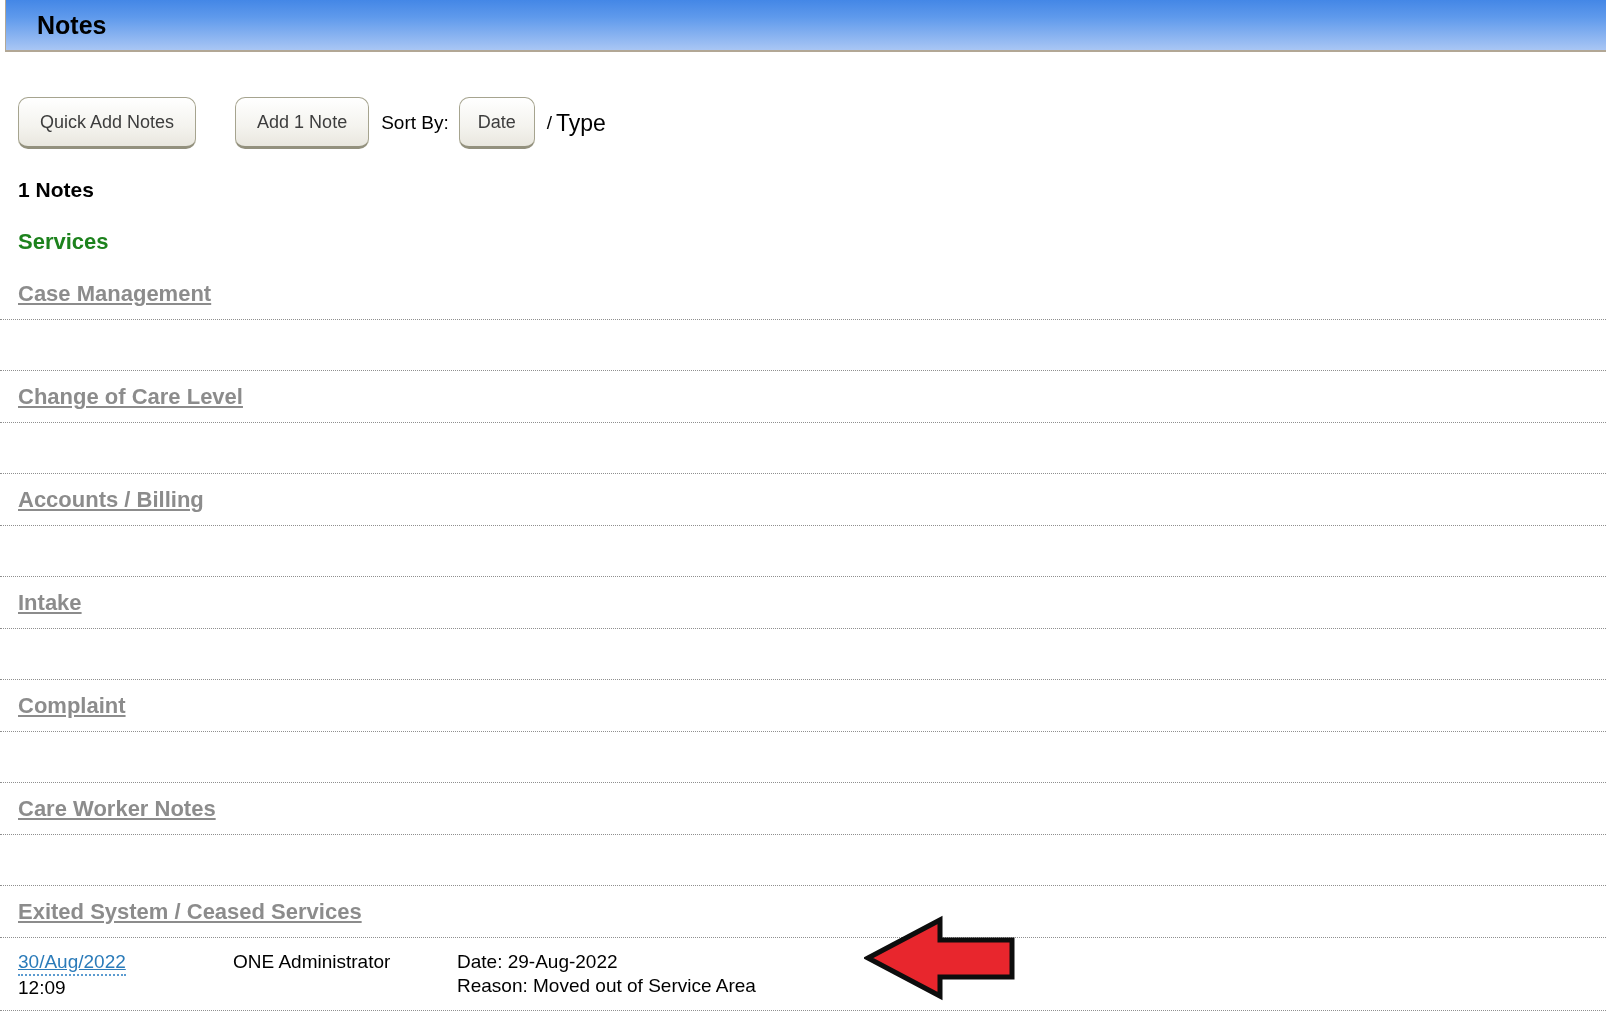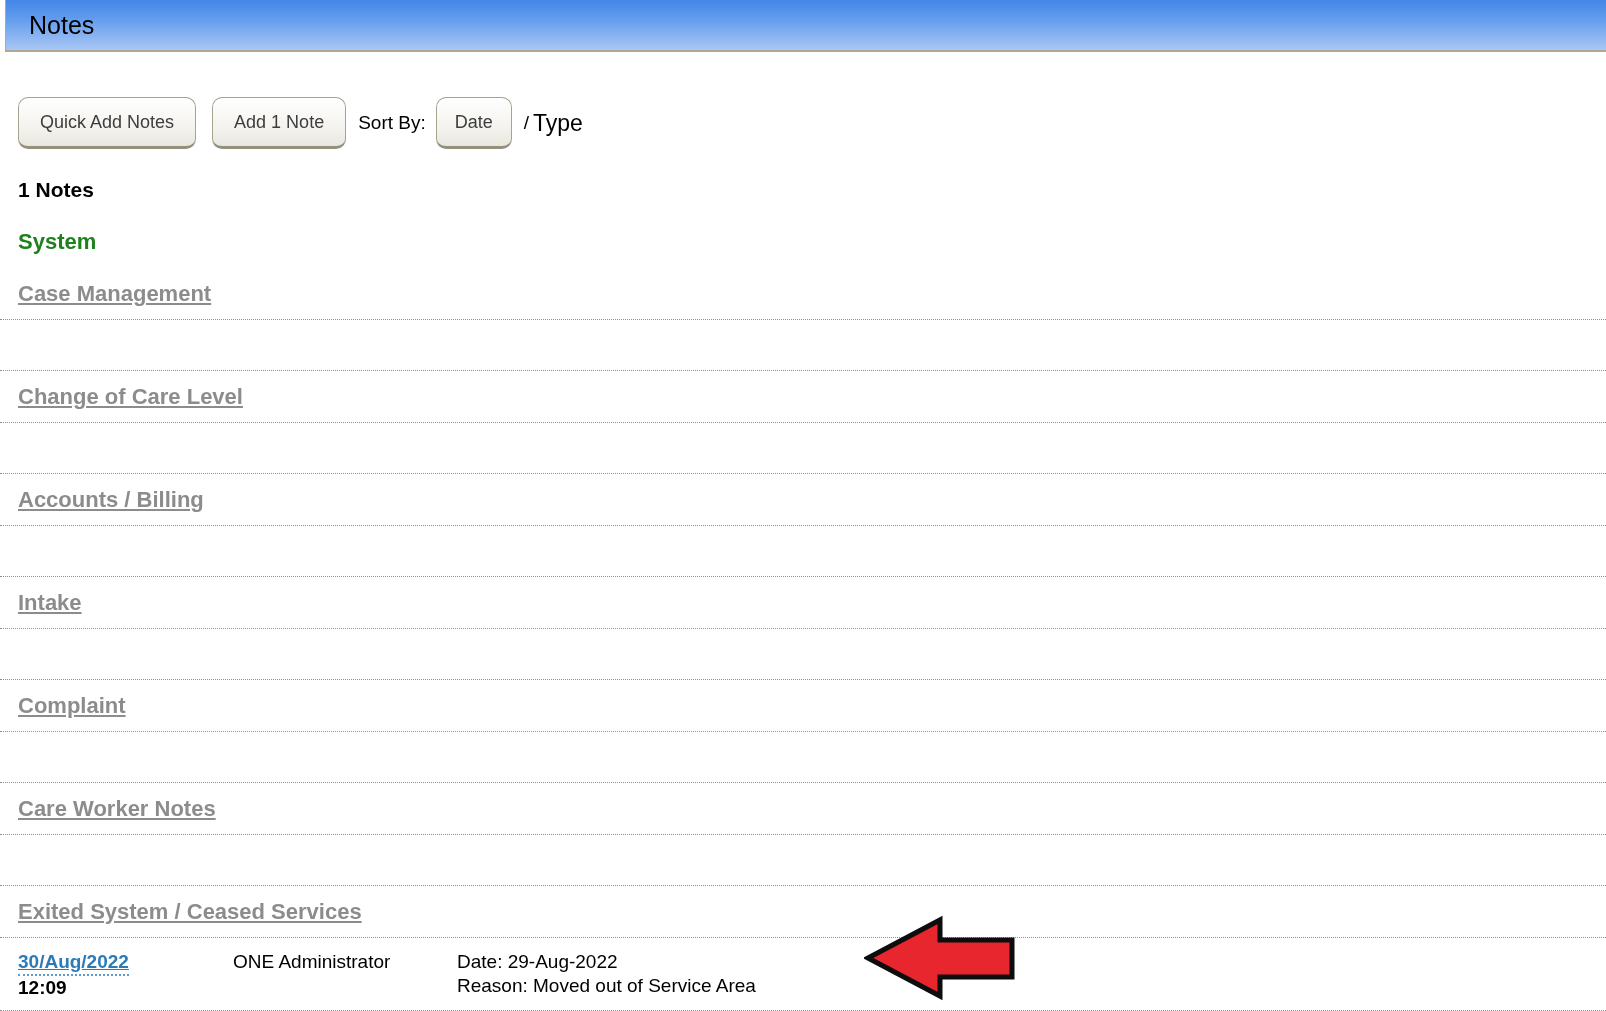--- a/index.html
+++ b/index.html
@@ -18,23 +18,23 @@
     margin-left: 5px;
     height: 52px;
     background: linear-gradient(to bottom, #4487e6 0%, #5f9aec 35%, #a9c6f4 100%);
     border-left: 1px solid #b2a795;
     border-bottom: 2px solid #b2a795;
     display: flex;
     align-items: center;
     padding-left: 23px;
   }
   .title-bar h1 {
-    margin: 0;
+    margin: 8px;
     font-size: 25px;
-    font-weight: normal;
+    font-weight: bold;
     color: #000;
   }
 
   
   .toolbar {
     display: flex;
     align-items: center;
     margin: 45px 0 0 18px;
   }
   .btn {
@@ -44,21 +44,21 @@
     background: linear-gradient(to bottom, #ffffff 0%, #f4f3ee 60%, #e9e7df 100%);
     border: 1px solid #a6a48f;
     border-bottom: 3px solid #93917e;
     border-radius: 10px;
     height: 52px;
     padding: 0 21px;
     display: inline-flex;
     align-items: center;
     cursor: pointer;
   }
-  .btn-add { margin-left: 16px; }
+  .btn-add { margin-left: 39px; }
   .sort-label { font-size: 19px; margin-left: 12px; color: #000; }
   .btn-date { margin-left: 10px; padding: 0 18px; }
   .slash { font-size: 19px; margin-left: 12px; }
   .type-label { font-size: 23px; font-weight: normal; margin-left: 4px; }
 
   
   .notes-count {
     margin: 29px 0 0 18px;
     font-size: 21px;
     line-height: 24px;
@@ -90,21 +90,21 @@
   }
 
   
   .note-row {
     display: flex;
     padding: 12px 0 10px 18px;
     border-bottom: 1px dotted #8f8f8f;
     font-size: 19px;
     line-height: 24px;
   }
-  .col-when { width: 215px; font-weight: bold; }
+  .col-when { width: 215px; }
   .col-author { width: 224px; color: #000; }
   .col-detail { flex: 1; color: #000; }
   .note-link {
     color: #2b7bb9;
     text-decoration: underline;
     display: inline-block;
     border-bottom: 2px dotted #5b9bd0;
     padding-bottom: 0px;
     cursor: pointer;
   }
@@ -137,21 +137,21 @@
     <button class="btn">Quick Add Notes</button>
     <button class="btn btn-add">Add 1 Note</button>
     <span class="sort-label">Sort By:</span>
     <button class="btn btn-date">Date</button>
     <span class="slash">/</span>
     <span class="type-label">Type</span>
   </div>
 
   <div class="notes-count">1 Notes</div>
 
-  <div class="general-heading">System</div>
+  <div class="general-heading">Services</div>
 
   <div class="categories">
 
     <section class="cat">
       <h2 class="cat-h">Case Management</h2>
       <div class="notes-area"></div>
     </section>
 
     <section class="cat">
       <h2 class="cat-h">Change of Care Level</h2>

